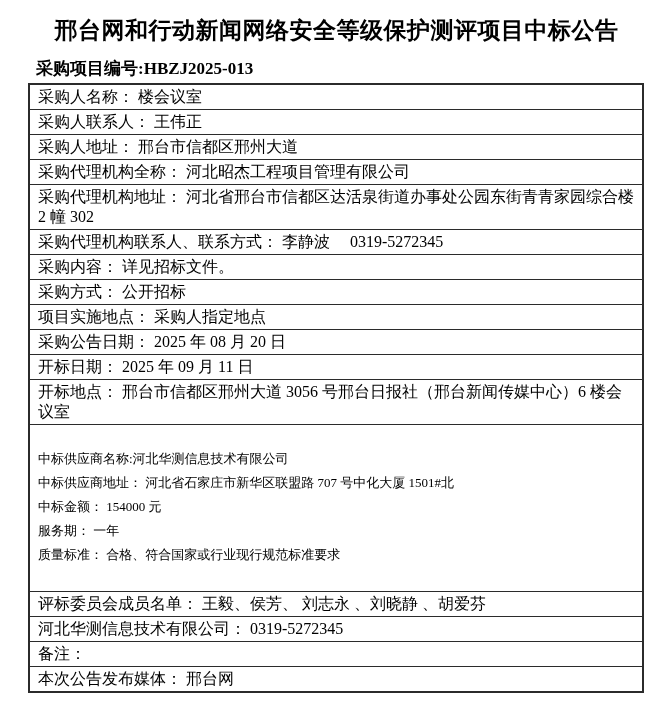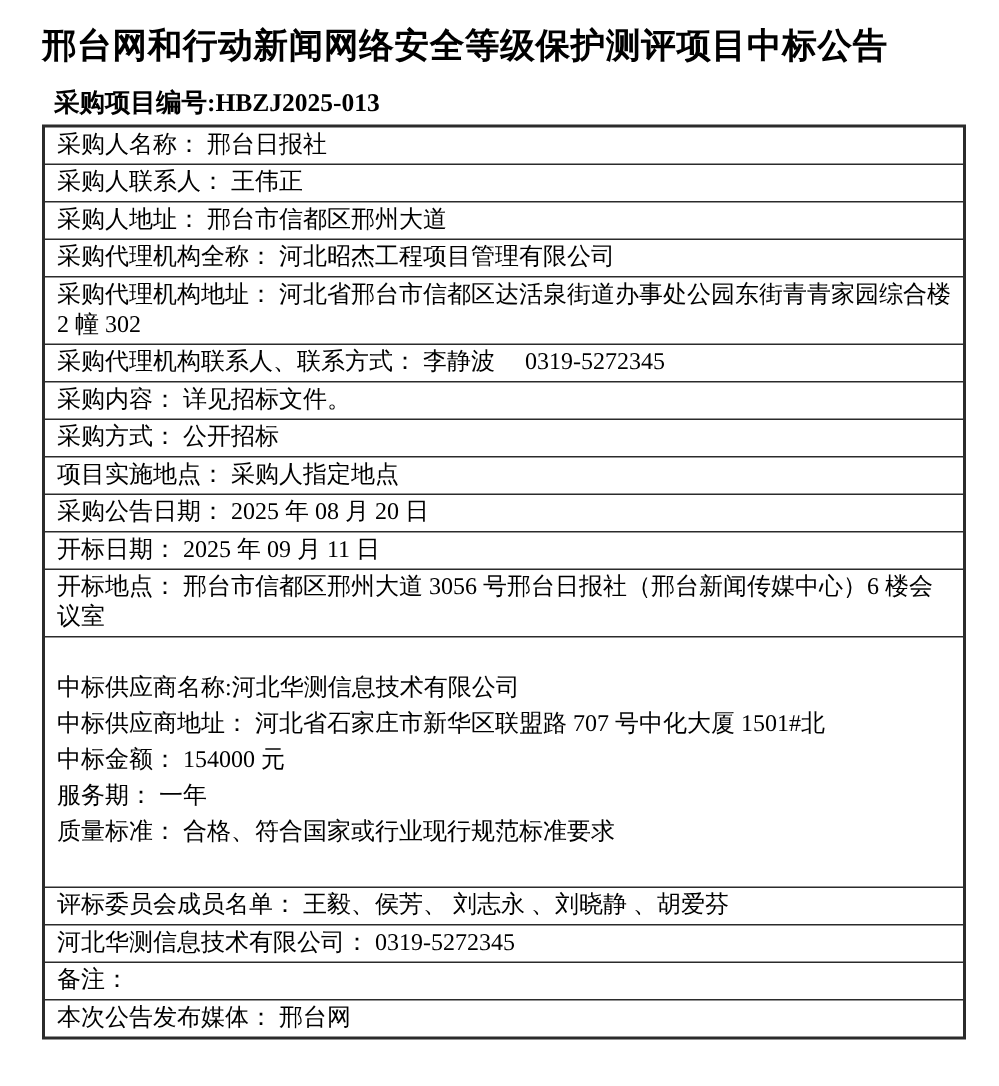--- a/index.html
+++ b/index.html
@@ -11,21 +11,21 @@
   }
   .page {
     width: 666px;
     height: 724px;
     padding: 16px 21px 0 28px;
     background: #ffffff;
     overflow: hidden;
   }
   .doc-title {
     width: 100%;
-    text-align: left;
+    text-align: center;
     font-size: 23px;
     font-weight: bold;
     line-height: 30px;
     margin-bottom: 12px;
     letter-spacing: 0.5px;
   }
   .project-no {
     font-size: 17px;
     line-height: 22px;
     padding-left: 8px;
@@ -43,37 +43,37 @@
     font-size: 16px;
     line-height: 20px;
   }
   .row:last-child { border-bottom: none; }
   .lbl { padding-right: 4px; white-space: pre-wrap; }
   .val { white-space: pre-wrap; }
   .winner {
     padding: 22px 8px 24px 8px;
   }
   .wline {
-    font-size: 16px;
+    font-size: 13px;
     line-height: 24px;
     white-space: pre-wrap;
   }
 </style>
 </head>
 <body>
 
 <div class="page">
 
   <div class="doc-title">邢台网和行动新闻网络安全等级保护测评项目中标公告</div>
 
   <div class="project-no"><span>采购项目编号:</span><span>HBZJ2025-013</span></div>
 
   <div class="doc-table">
 
-    <div class="row"><span class="lbl">采购人名称：</span><span class="val">邢台日报社</span></div>
+    <div class="row"><span class="lbl">采购人名称：</span><span class="val">楼会议室</span></div>
 
     <div class="row"><span class="lbl">采购人联系人：</span><span class="val">王伟正</span></div>
 
     <div class="row"><span class="lbl">采购人地址：</span><span class="val">邢台市信都区邢州大道</span></div>
 
     <div class="row"><span class="lbl">采购代理机构全称：</span><span class="val">河北昭杰工程项目管理有限公司</span></div>
 
     <div class="row"><span class="lbl">采购代理机构地址：</span><span class="val">河北省邢台市信都区达活泉街道办事处公园东街青青家园综合楼 2 幢 302</span></div>
 
     <div class="row"><span class="lbl">采购代理机构联系人、联系方式：</span><span class="val">李静波　 0319-5272345</span></div>

